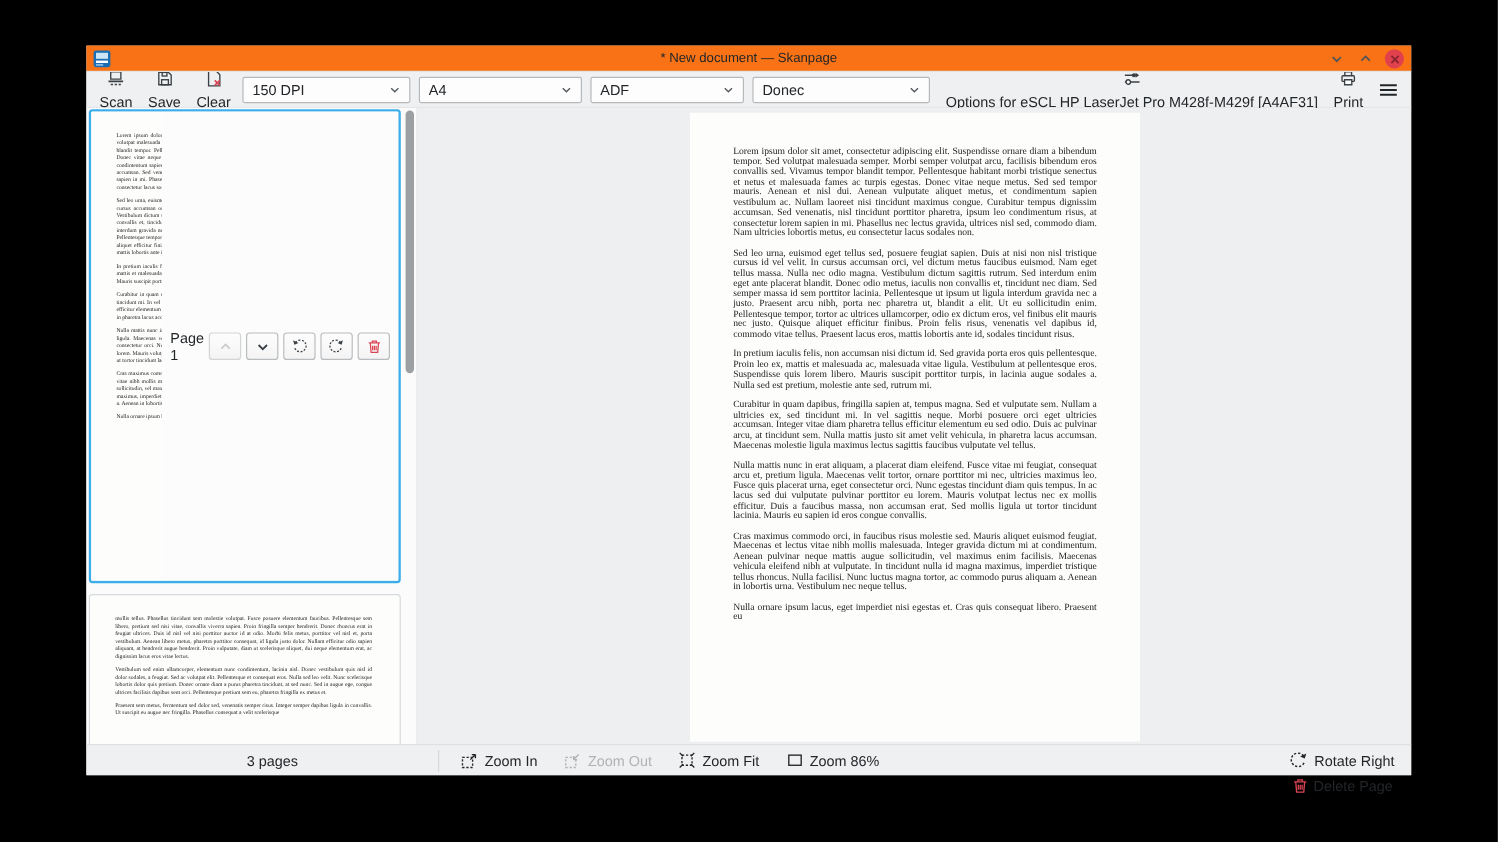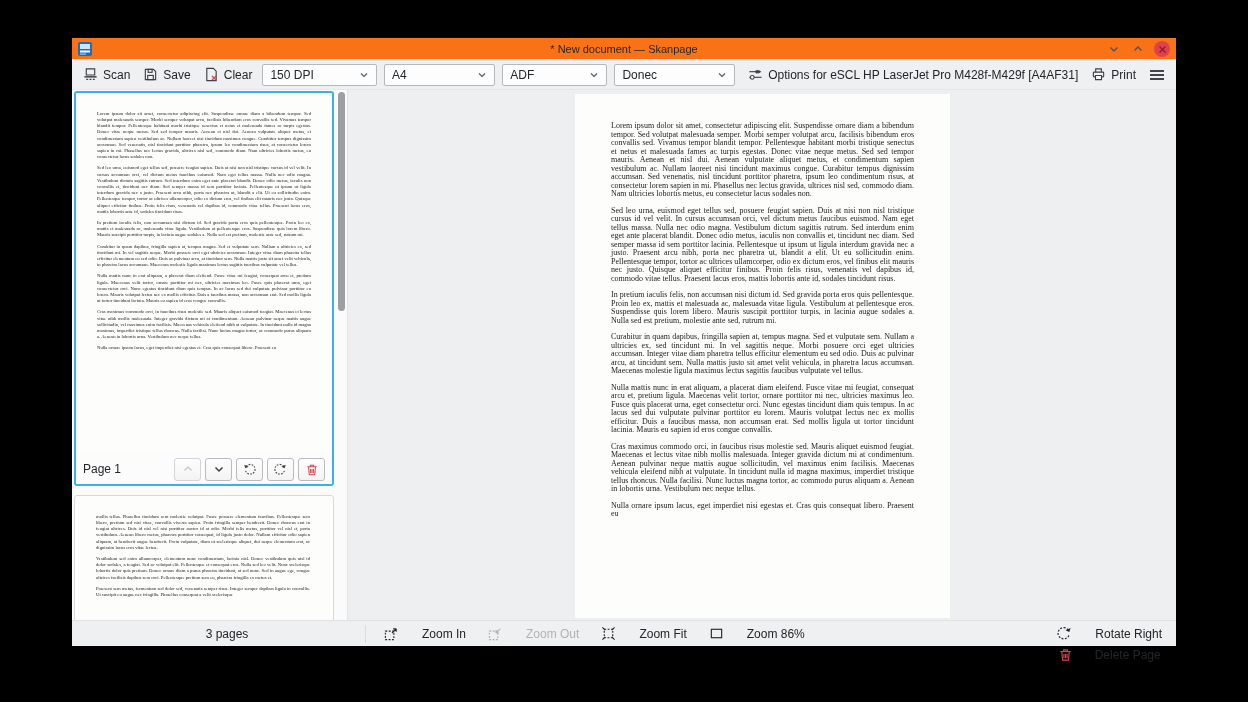--- a/index.html
+++ b/index.html
@@ -15,37 +15,37 @@
   .title { position:absolute; left:0; right:0; text-align:center; font-size:11px; color:#232629; }
   .winbtns { position:absolute; right:6px; top:0; height:22px; display:flex; align-items:center; gap:8px; }
   .winbtn { width:16px; height:16px; display:flex; align-items:center; justify-content:center; color:#4d545a; }
   .closebtn { width:16px; height:16px; border-radius:50%; background:#e0414d;
               display:flex; align-items:center; justify-content:center; }
 
   
   .toolbar { height:30px; flex:0 0 30px; display:flex; align-items:center; gap:7px;
              padding:0 8px; background:#eff0f1; border-bottom:1px solid #e4e6e8; }
   .tbtn { display:flex; align-items:center; gap:5px; font-size:12px; color:#232629;
-          padding:3px 3px; white-space:nowrap; }
+          padding:3px 3px; white-space:nowrap;flex-direction:column; }
   .tbtn svg { flex:0 0 auto; }
   .combo { height:22px; background:#fdfdfd; border:1px solid #b6b9bb; border-radius:2px;
            display:flex; align-items:center; justify-content:space-between;
            padding:0 7px; font-size:12px; color:#232629; }
   .combo .chev { color:#555b60; margin-left:6px; display:flex; }
   .w1{width:142px}.w2{width:138px}.w3{width:130px}.w4{width:150px}
   .spacer { margin-left:auto; }
 
   
   .content { flex:1; display:flex; min-height:0; }
 
   .panel { width:276px; flex:0 0 276px; position:relative; background:#fbfbfb;
            border-right:1px solid #e3e5e7; overflow:hidden; }
   .delegate1 { position:absolute; left:2px; top:1px; width:260px; height:395px;
                border:2px solid #3daee9; border-radius:3px; background:#fcfcfc;
-               display:flex; flex-direction:column; overflow:hidden; }
+               display:flex; flex-direction:row; overflow:hidden; }
   .thumbpage { flex:1; background:#fdfdfc; overflow:hidden; position:relative; }
   .thumbinner { width:512px; transform:scale(0.5); transform-origin:0 0;
                 padding:34px 42px; font-family:"Liberation Serif", serif;
                 font-size:9.4px; line-height:12.4px; color:#1b1b1b; text-align:justify; }
   .thumbinner p { margin-bottom:10px; }
   .pagerow { flex:0 0 30px; display:flex; align-items:center; gap:4px;
              padding:0 7px; background:#fcfcfc; }
   .pagelabel { font-size:12px; color:#232629; flex:1; }
   .pbtn { width:27px; height:23px; border:1px solid #b9bcbe; border-radius:3px;
           background:linear-gradient(#fdfdfd,#f4f4f4); display:flex;
@@ -62,21 +62,21 @@
              background:#fdfdfc; padding:28px 36px 0 36px; overflow:hidden;
              font-family:"Liberation Serif", serif; font-size:8px; line-height:8.5px;
              color:#1b1b1b; text-align:justify; }
   .docpage p { margin-bottom:8px; }
 
   
   .statusbar { height:26px; flex:0 0 26px; background:#eff0f1; border-top:1px solid #dfe1e3;
                display:flex; align-items:center; font-size:12px; color:#232629;padding-left:17px; }
   .status-left { width:276px; flex:0 0 276px; text-align:center; }
   .status-div { width:1px; height:18px; background:#d8dadc; }
-  .sbtn { display:flex; align-items:center; gap:23px; padding:3px 4px; margin-left:14px;
+  .sbtn { display:flex; align-items:center; gap:5px; padding:3px 4px; margin-left:14px;
           color:#232629; white-space:nowrap; }
   .sbtn.disabled { color:#b0b3b5; }
   .right-group { margin-left:auto; display:flex; align-items:center; padding-right:10px;flex-direction:column; }
   .right-group .sbtn { margin-left:16px; }
   .danger-icon { color:#da4453; }
 
   svg { display:block; }
 </style>
 </head>
 <body>

